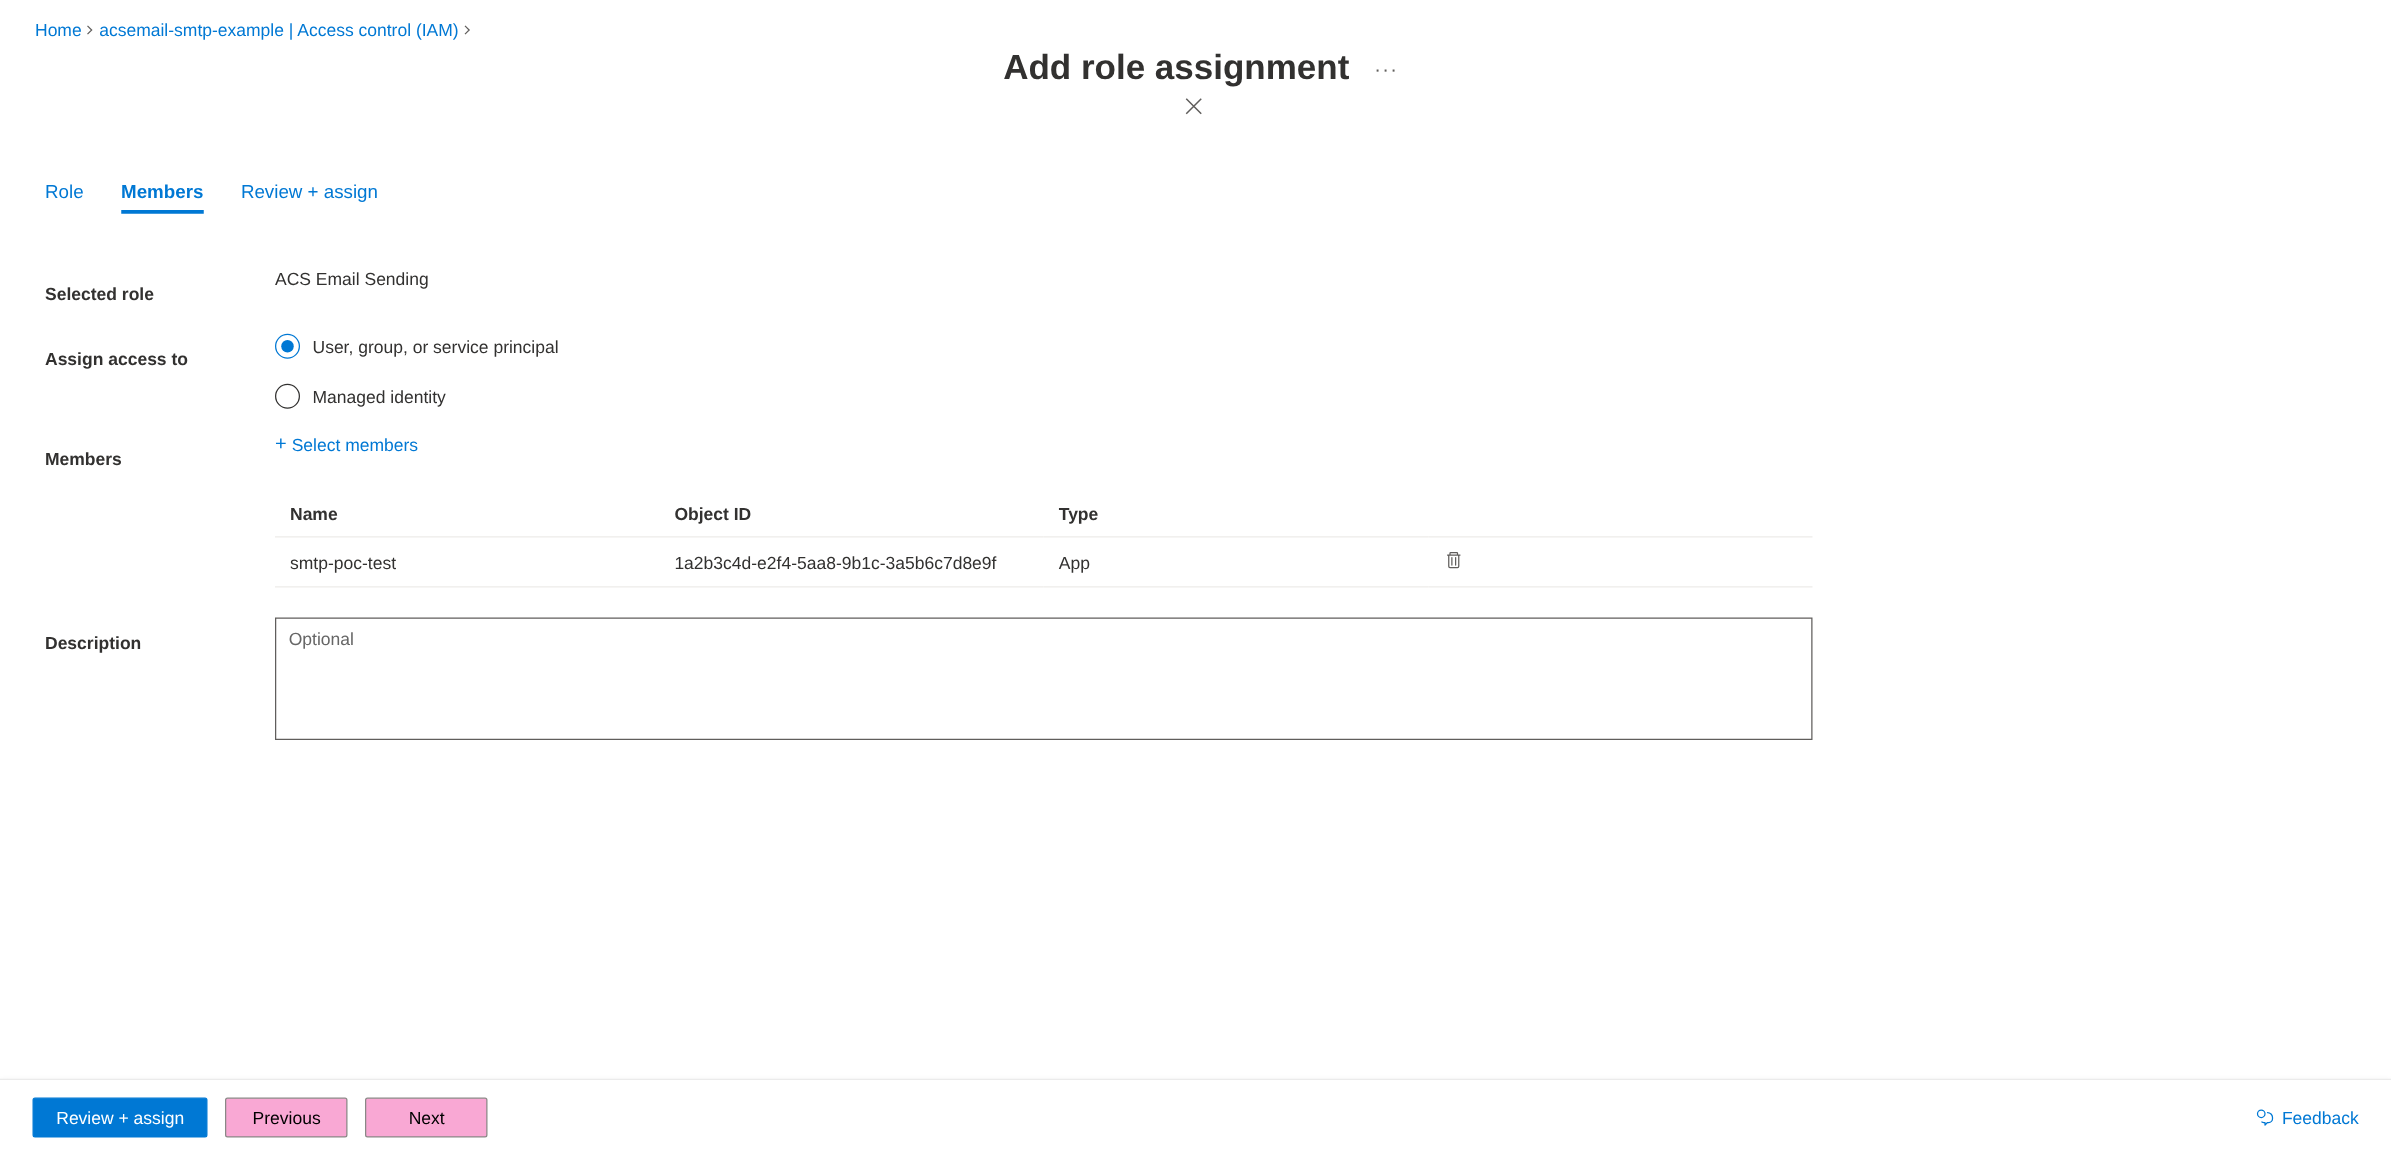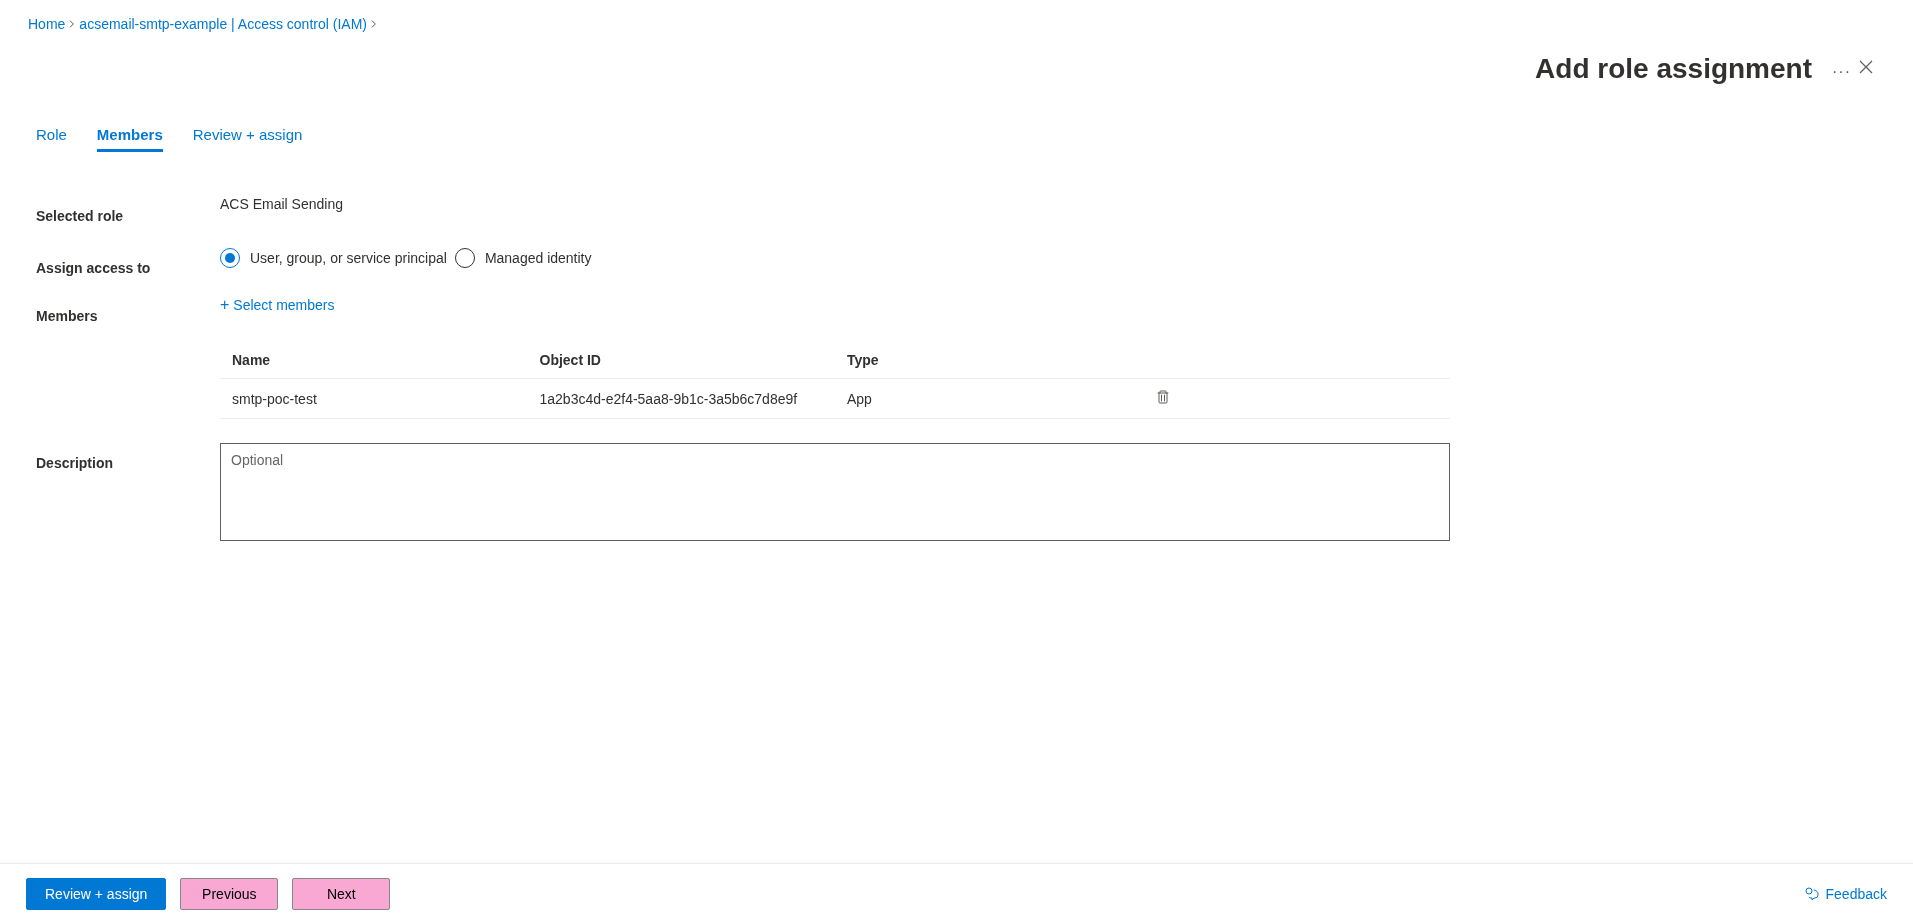--- a/index.html
+++ b/index.html
@@ -33,21 +33,22 @@
     }
     .bc-sep {
       color: #605e5c;
       font-size: 12px;
     }
     
     .title-row {
       display: flex;
       align-items: center;
       justify-content: flex-end;
-      margin-top: 16px;
+      margin-top: 2px;
+      flex-direction: column;
     }
     .title-left {
       display: flex;
       align-items: center;
       gap: 20px;
     }
     .page-title {
       font-size: 28px;
       font-weight: 600;
       color: #323130;
@@ -103,21 +104,21 @@
       font-size: 14px;
       font-weight: 600;
       color: #323130;
       flex-shrink: 0;
       margin-top: 12px;
     }
     .form-value {
       flex: 1;
       color: #323130;
     }
-    .radio-group { display: flex; flex-direction: row; gap: 8px; }
+    .radio-group { display: flex; flex-direction: column; gap: 20px; }
     .radio-item {
       display: flex;
       align-items: center;
       gap: 10px;
       cursor: pointer;
       font-size: 14px;
     }
     .radio-circle {
       width: 20px;
       height: 20px;

